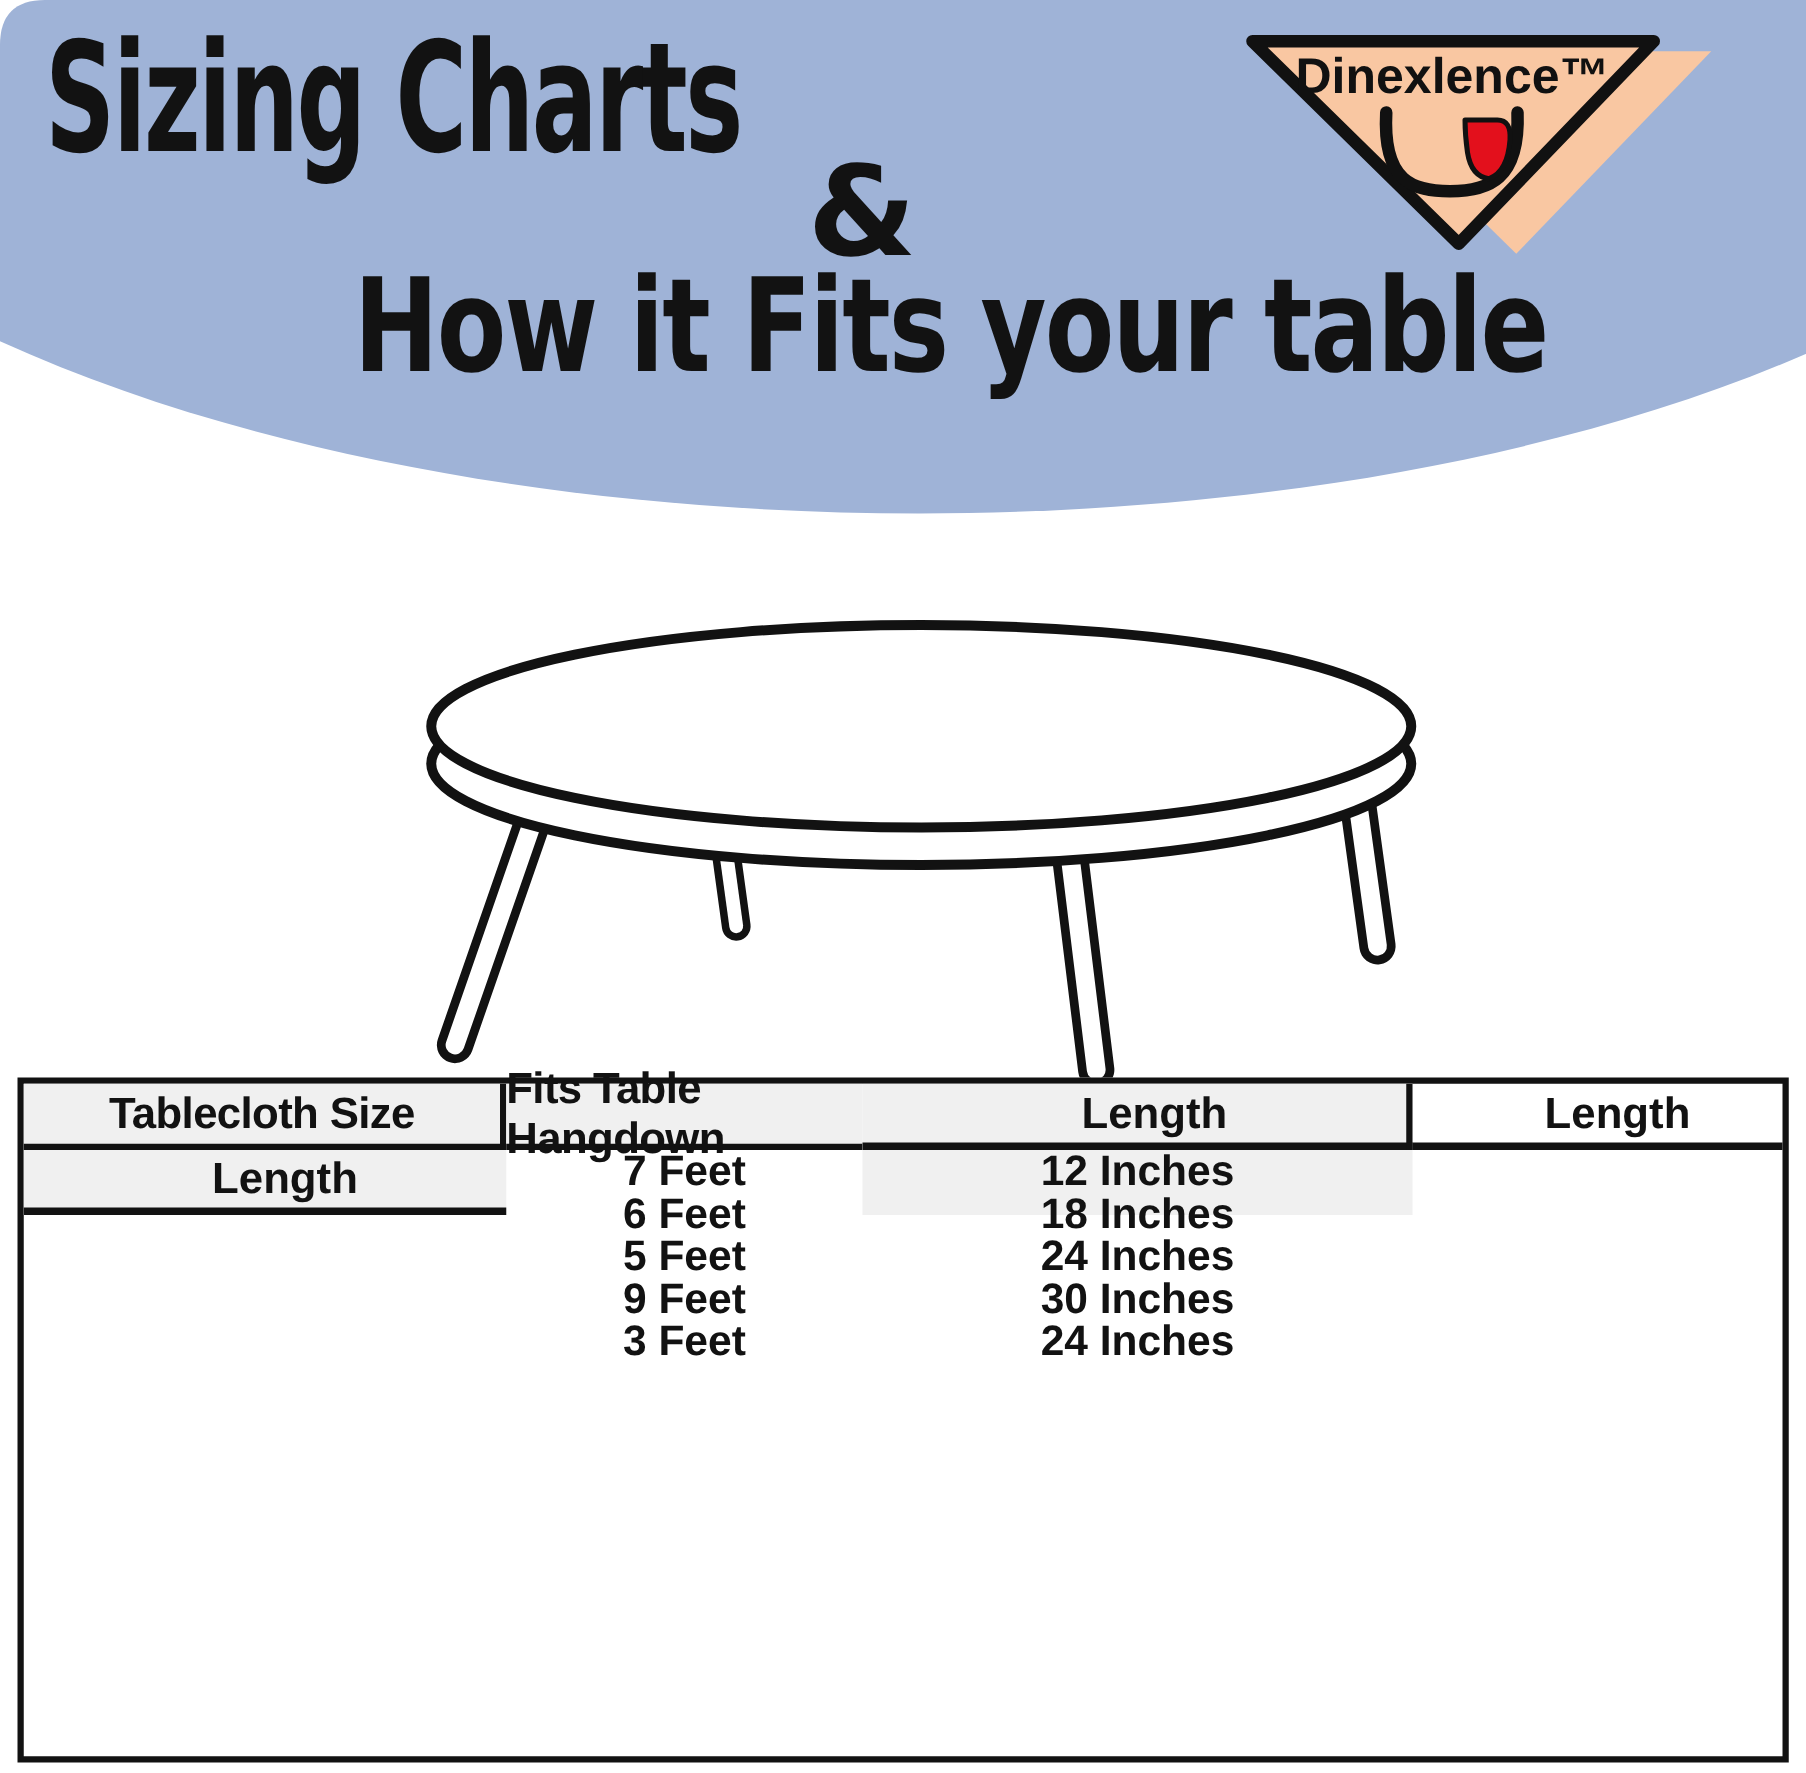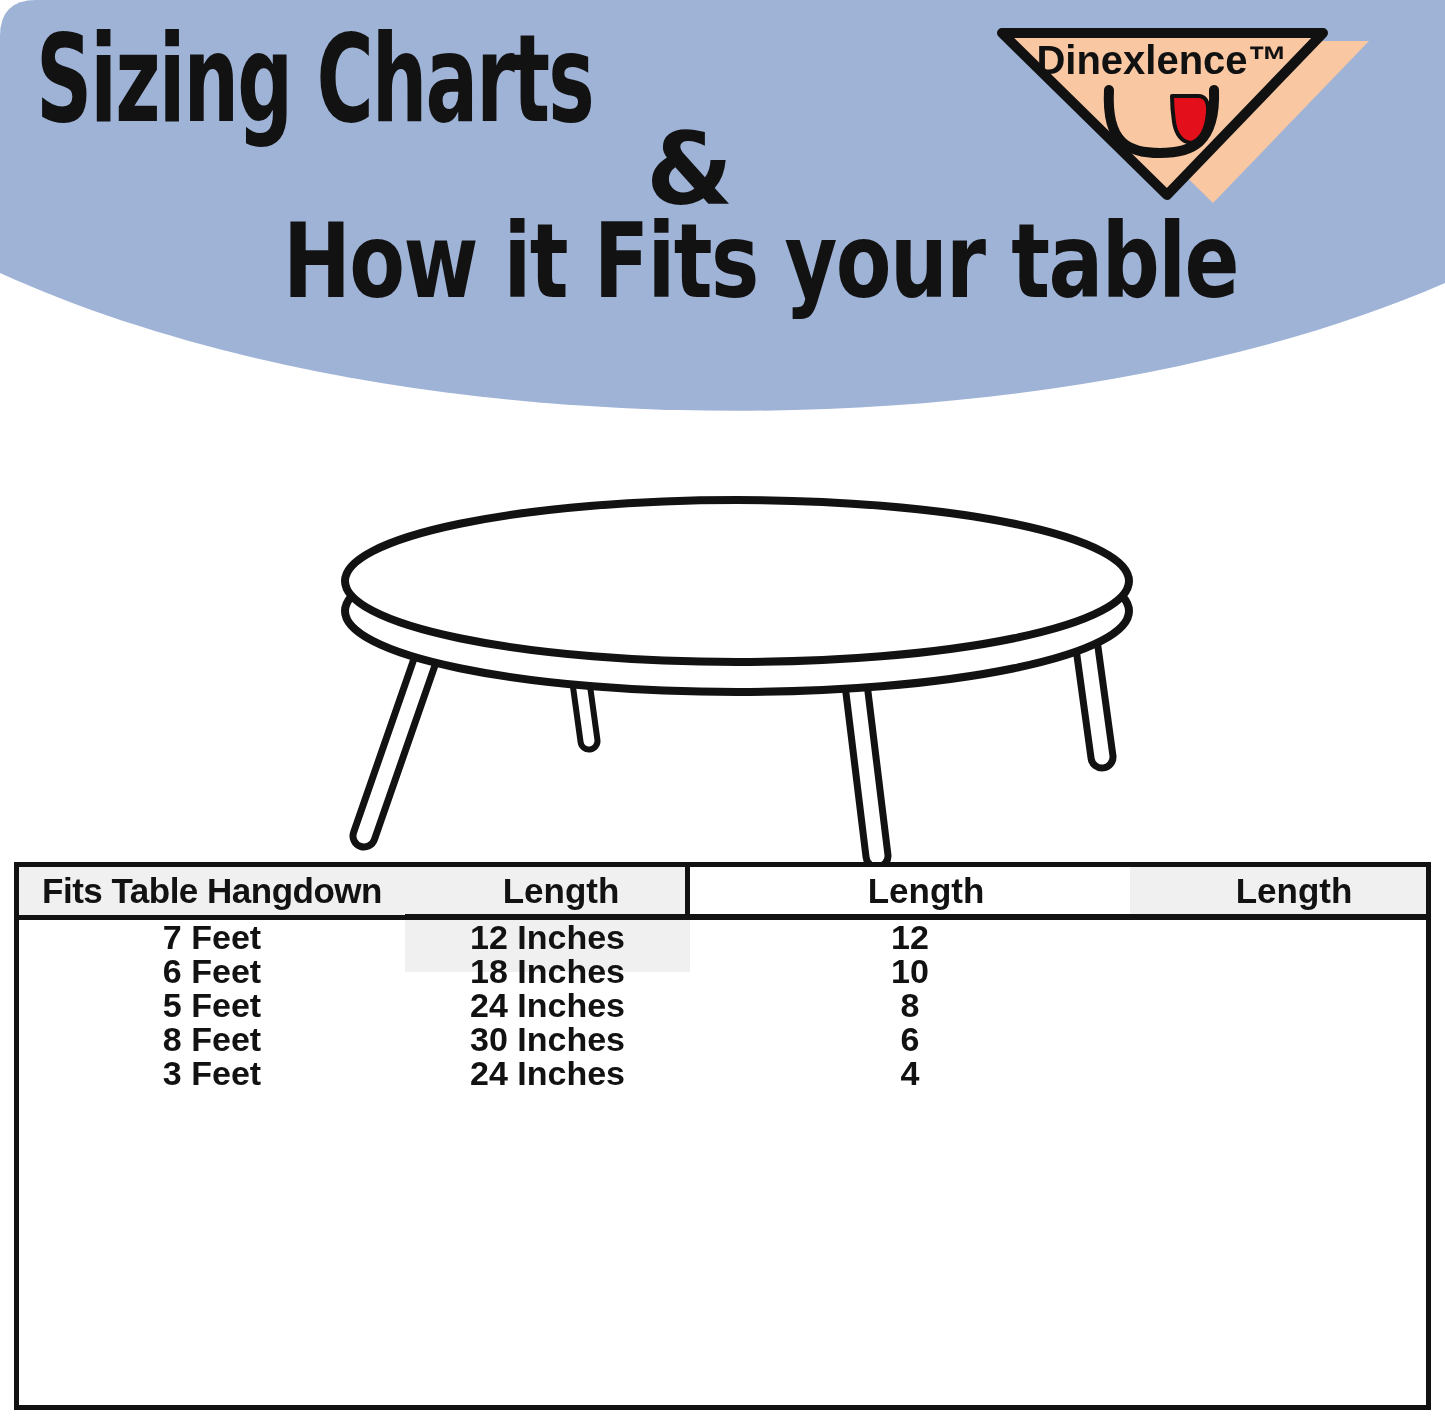--- a/index.html
+++ b/index.html
@@ -70,44 +70,38 @@
       <ellipse cx="737" cy="581" rx="392" ry="81" fill="#ffffff" stroke="#121212" stroke-width="8"></ellipse>
     </g>
   </svg>
 
   <div class="title" id="title-line1">Sizing Charts</div>
   <div class="title" id="title-amp">&amp;</div>
   <div class="title" id="title-line2">How it Fits your table</div>
 
   <div id="sizing-table">
 
+    <div class="cell r1 c1 gray">Tablecloth Size</div>
     <div class="cell r1 gray">Fits Table Hangdown</div>
 
     <div class="cell r2 c1 gray">Length</div>
     <div class="cell r2">Length</div>
     <div class="cell r2 gray">Length</div>
 
 
     <div class="cell vals">
       <div>7 Feet</div>
       <div>6 Feet</div>
       <div>5 Feet</div>
-      <div>8 Feet</div>
+      <div>9 Feet</div>
       <div>3 Feet</div>
     </div>
 
     <div class="cell vals gray">
       <div>12 Inches</div>
       <div>18 Inches</div>
       <div>24 Inches</div>
       <div>30 Inches</div>
       <div>24 Inches</div>
     </div>
 
-    <div class="cell vals">
-      <div>12</div>
-      <div>10</div>
-      <div>8</div>
-      <div>6</div>
-      <div>4</div>
-    </div>
   </div>
 </div>
 
 </body></html>

